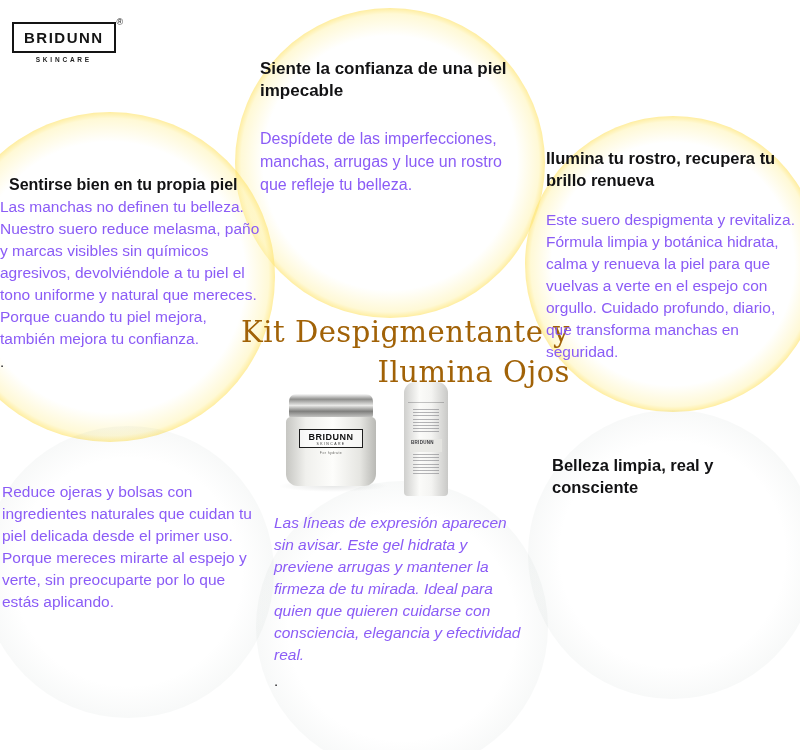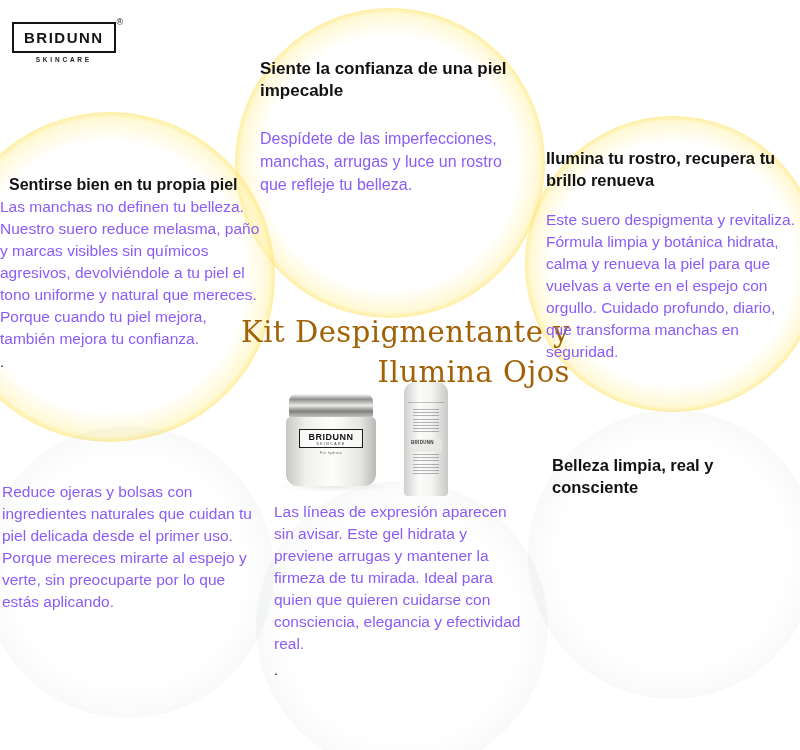--- a/index.html
+++ b/index.html
@@ -71,21 +71,21 @@
   #tb-left p { margin-top: 1px; }
   #tb-left .footnote { margin-top: 3px; }
 
   #tb-right { left: 546px; top: 148px; width: 254px; }
   #tb-right p { margin-top: 17px; }
 
   #tb-bottom-left { left: 2px; top: 452px; width: 252px; }
   #tb-bottom-left p { margin-top: 29px; }
 
   #tb-bottom-center { left: 274px; top: 500px; width: 254px; }
-  #tb-bottom-center p { margin-top: 1px; }
+  #tb-bottom-center p { margin-top: 12px; font-style: italic; }
   #tb-bottom-center .footnote { margin-top: 6px; }
 
   #tb-bottom-right { left: 552px; top: 440px; width: 244px; margin-top: 15px; }
   #tb-bottom-right p { margin-top: 1px; }
 
   
   #kit-title {
     position: absolute; left: 230px; top: 312px; width: 340px;
     z-index: 2; text-align: right;
     font-family: "DejaVu Serif", serif;

